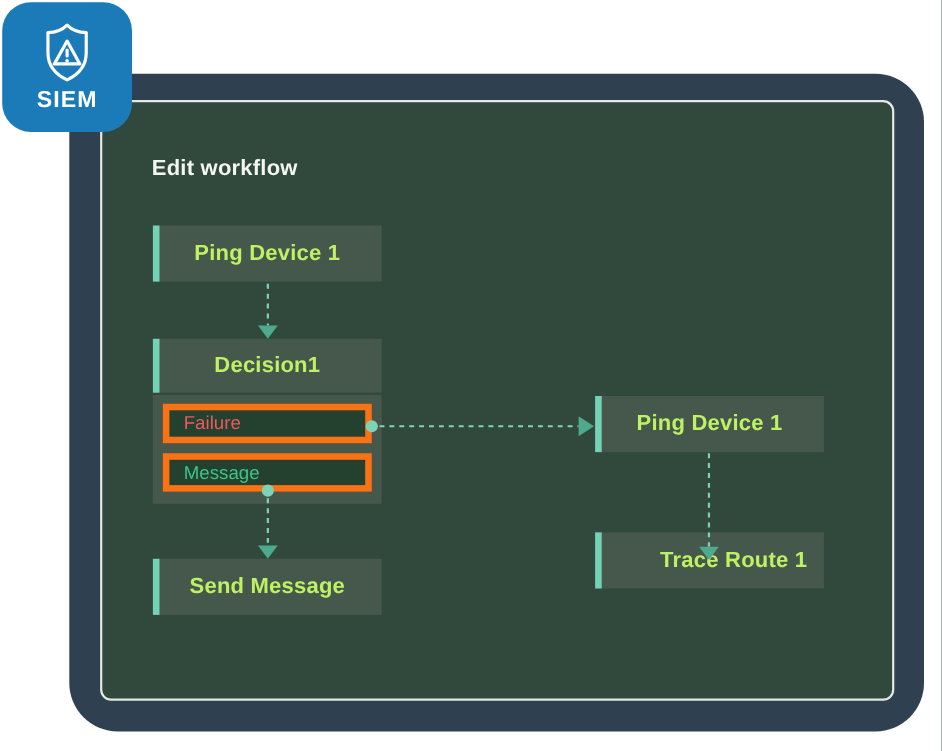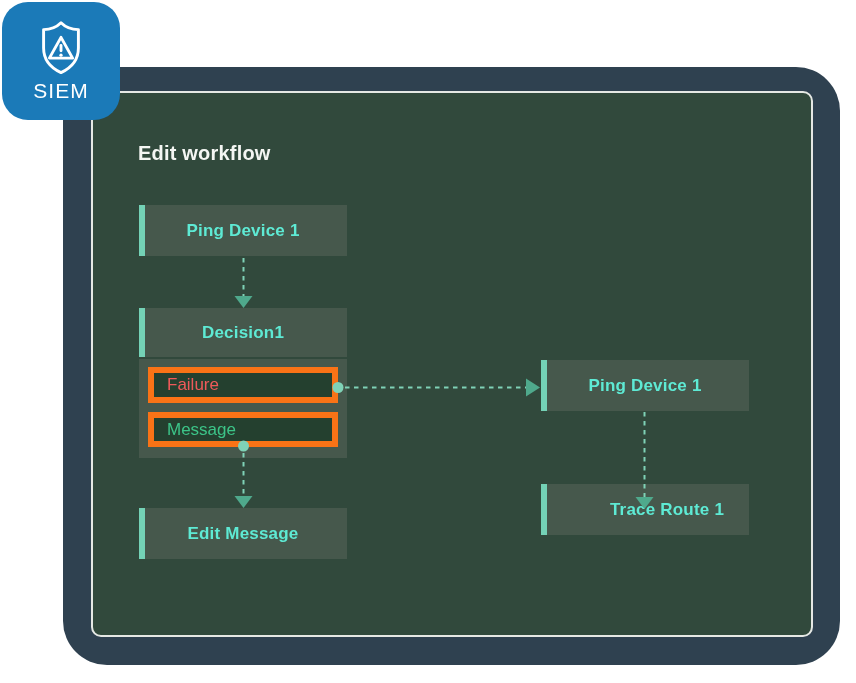--- a/index.html
+++ b/index.html
@@ -24,33 +24,33 @@
     color:#f4f6f3;font-size:20px;font-weight:700;letter-spacing:.2px;
   }
   
   .siem-badge{
     position:absolute;left:2px;top:2px;width:118px;height:118px;
     background:#1b7ab8;border-radius:26px;
     display:flex;flex-direction:column;align-items:center;justify-content:flex-start;
   }
   .siem-badge svg{margin-top:16px;}
   .siem-label{
-    color:#ffffff;font-size:21px;font-weight:400;letter-spacing:1px;margin-top:3px;
+    color:#ffffff;font-size:21px;font-weight:700;letter-spacing:1px;margin-top:3px;
   }
   
   .node{
     position:absolute;width:208px;height:51px;
     background:#46584c;display:flex;align-items:center;justify-content:center;
     box-sizing:border-box;
   }
   .node .accent{
     position:absolute;left:0;top:0;bottom:0;width:6px;background:#74d2b6;
   }
   .node .label{
-    color:#5eead4;font-size:17px;font-weight:700;letter-spacing:.2px;
+    color:#bef264;font-size:20px;font-weight:700;letter-spacing:.2px;
   }
   .node-ping-1{left:139px;top:205px;}
   .decision-header{left:139px;top:308px;height:49px;}
   .decision-body{
     position:absolute;left:139px;top:359px;width:208px;height:99px;
     background:#46584c;box-sizing:border-box;
   }
   .branch{
     position:absolute;left:9px;width:190px;
     background:#24402f;border:6px solid #f97316;box-sizing:border-box;
@@ -93,21 +93,21 @@
   <div class="branch branch-failure">
     <span class="branch-label">Failure</span>
   </div>
   <div class="branch branch-success">
     <span class="branch-label">Message</span>
   </div>
 </div>
 
 <div class="node node-send">
   <span class="accent"></span>
-  <span class="label">Edit Message</span>
+  <span class="label">Send Message</span>
 </div>
 
 <div class="node node-ping-2">
   <span class="accent"></span>
   <span class="label">Ping Device 1</span>
 </div>
 
 <div class="node node-trace">
   <span class="accent"></span>
   <span class="label">Trace Route 1</span>

